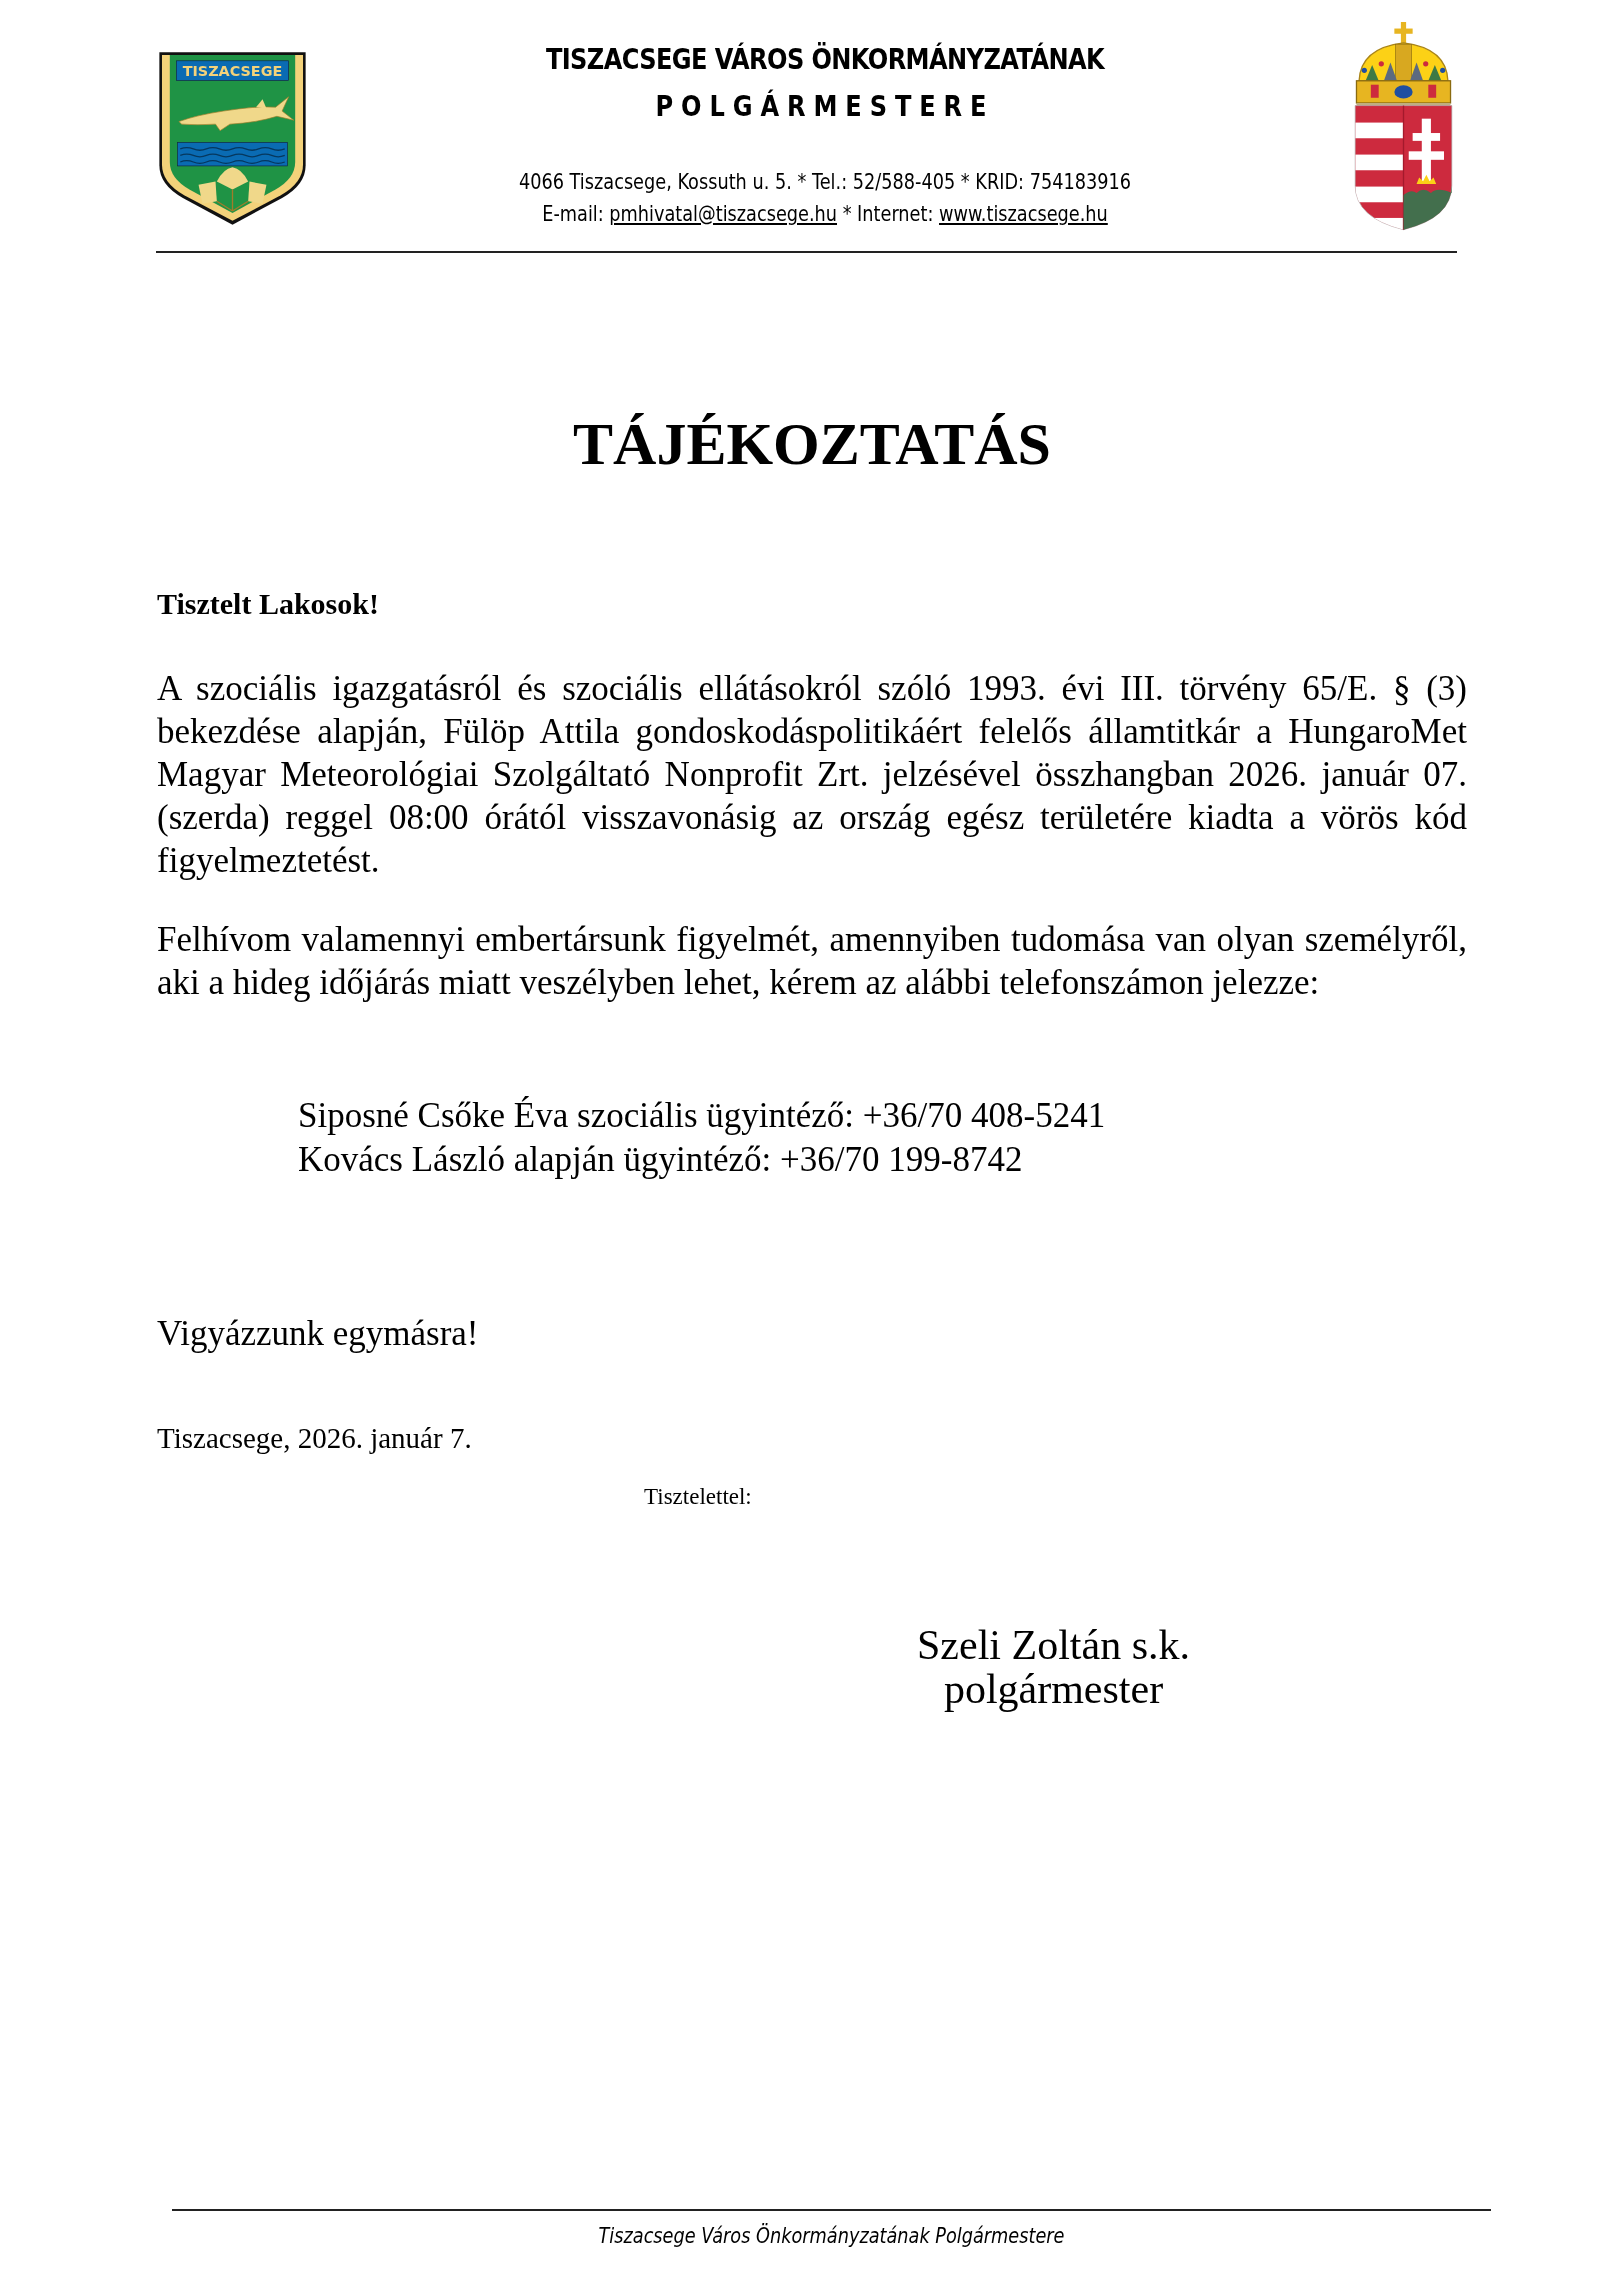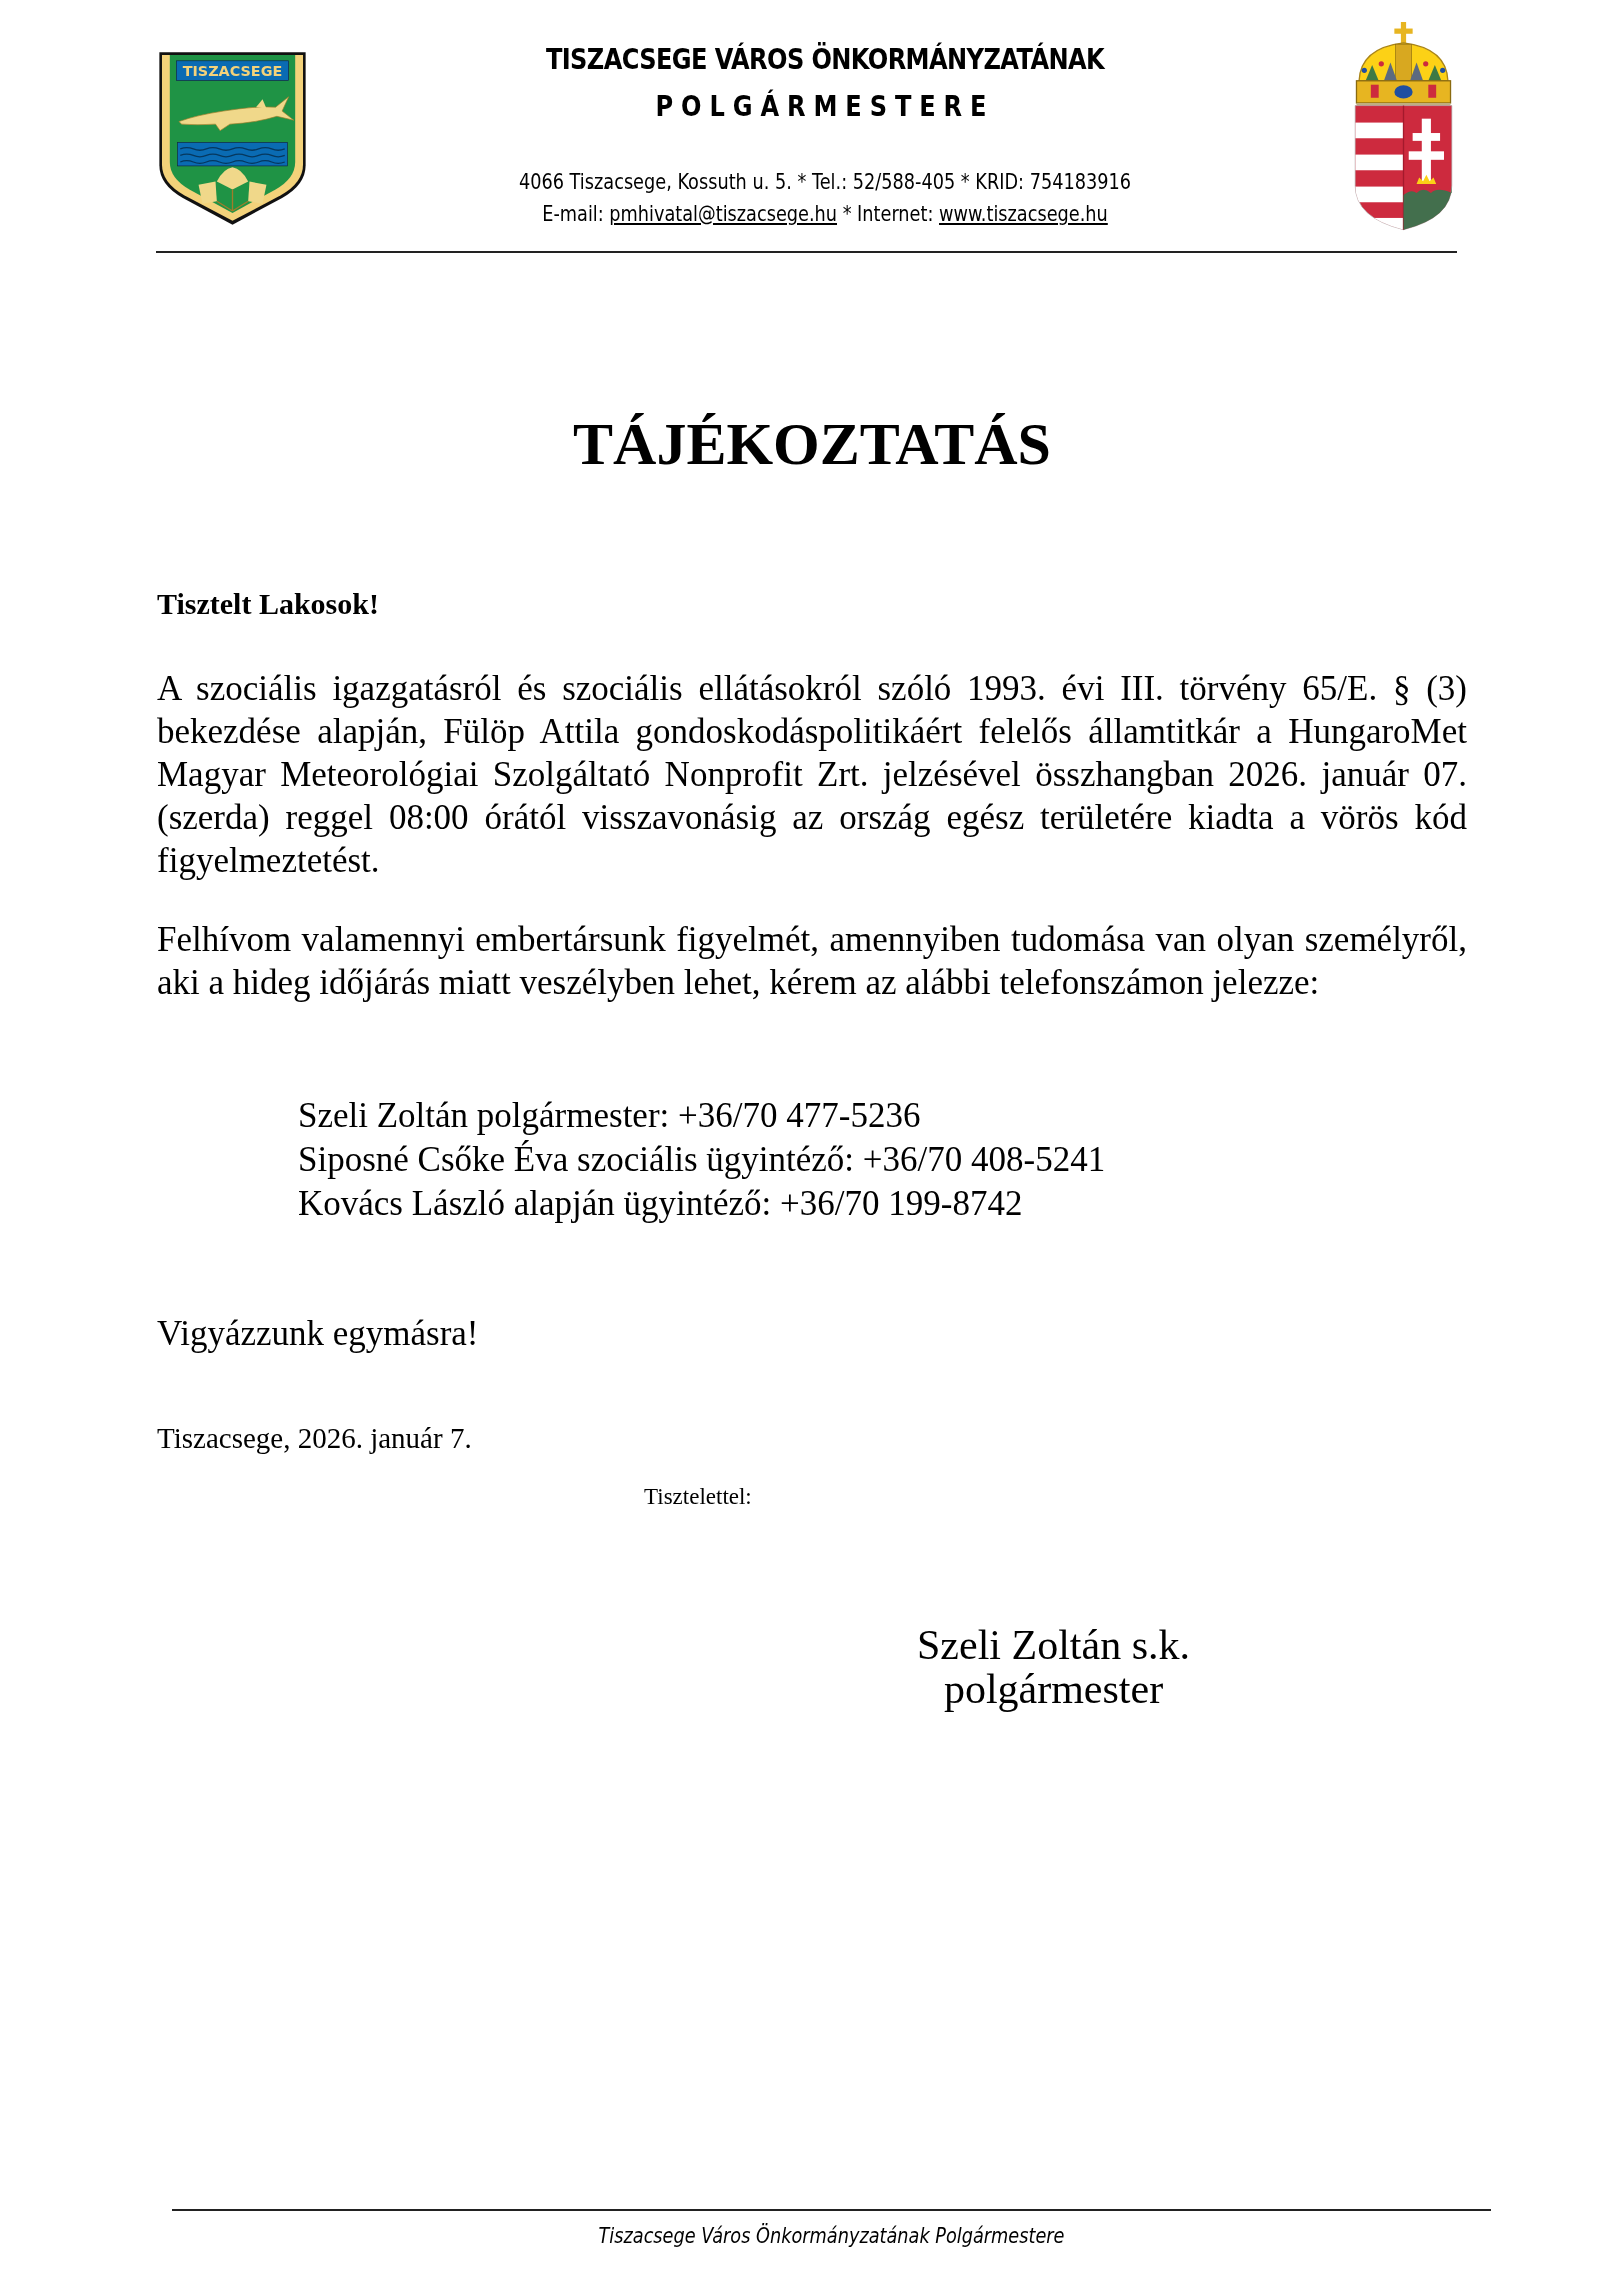--- a/index.html
+++ b/index.html
@@ -115,21 +115,20 @@
 </div>
 
 <div id="header-rule" class="abs"></div>
 
 <div id="doc-title" class="abs serif">TÁJÉKOZTATÁS</div>
 <div id="salutation" class="abs serif">Tisztelt Lakosok!</div>
 <div id="para-1" class="abs serif para">A szociális igazgatásról és szociális ellátásokról szóló 1993. évi III. törvény 65/E. § (3) bekezdése alapján, Fülöp Attila gondoskodáspolitikáért felelős államtitkár a HungaroMet Magyar Meteorológiai Szolgáltató Nonprofit Zrt. jelzésével összhangban 2026. január 07. (szerda) reggel 08:00 órától visszavonásig az ország egész területére kiadta a vörös kód figyelmeztetést.</div>
 <div id="para-2" class="abs serif para">Felhívom valamennyi embertársunk figyelmét, amennyiben tudomása van olyan személyről, aki a hideg időjárás miatt veszélyben lehet, kérem az alábbi telefonszámon jelezze:</div>
 
 <div id="contact-list" class="abs serif">
-  <div><span>Szeli Zoltán polgármester: </span><span>+36/70 477-5236</span></div>
   <div><span>Siposné Csőke Éva szociális ügyintéző: </span><span>+36/70 408-5241</span></div>
   <div><span>Kovács László alapján ügyintéző: </span><span>+36/70 199-8742</span></div>
 </div>
 
 <div id="closing-wish" class="abs serif">Vigyázzunk egymásra!</div>
 <div id="place-date" class="abs serif">Tiszacsege, 2026. január 7.</div>
 <div id="regards" class="abs serif">Tisztelettel:</div>
 <div id="signature" class="abs serif">
   <div>Szeli Zoltán s.k.</div>
   <div>polgármester</div>

